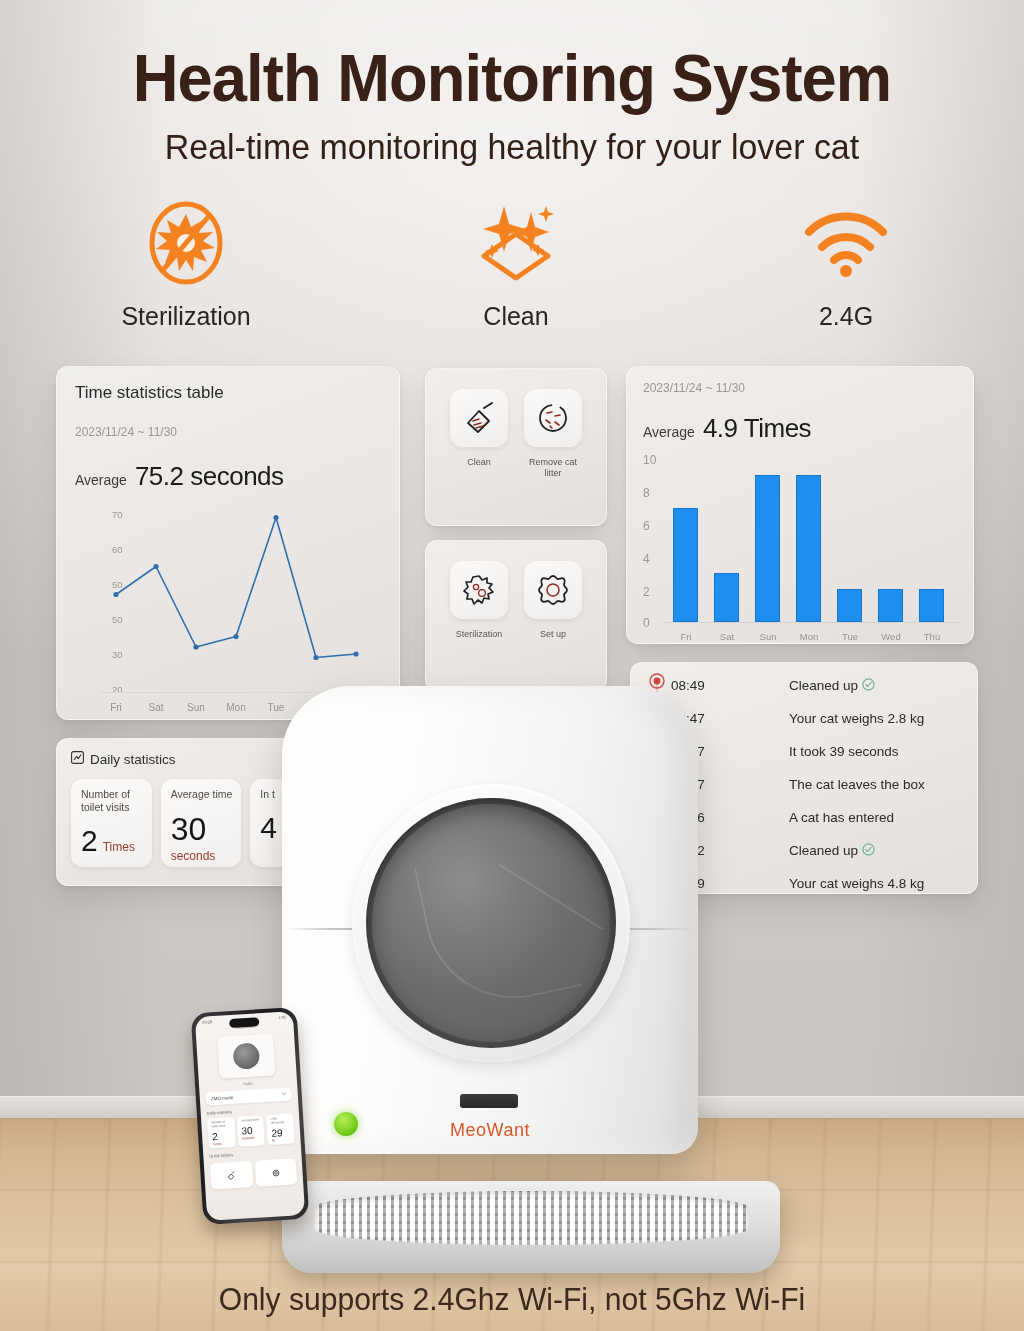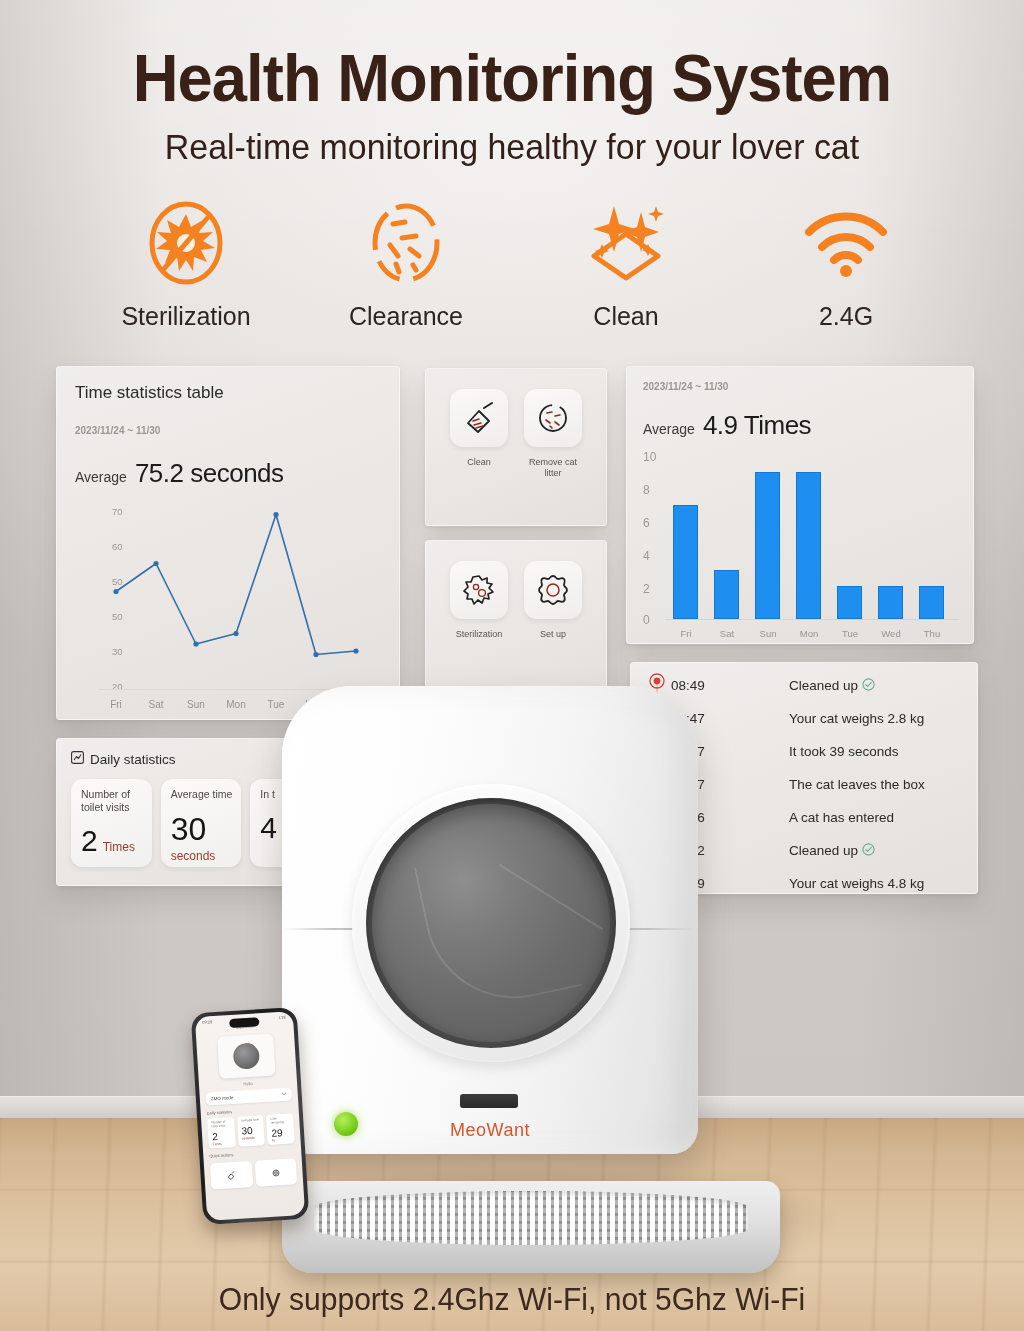--- a/index.html
+++ b/index.html
@@ -61,27 +61,27 @@
     display:flex; justify-content:space-between; align-items:flex-end;
   }
   .feature { width:200px; text-align:center; }
   .feature .glyph { height:86px; display:flex; align-items:center; justify-content:center; }
   .feature .flabel { margin-top:16px; font-size:25px; color:#2d2420; }
 
   
   .card {
     position:absolute;
     background:linear-gradient(160deg,#f0eeec 0%,#eae7e4 50%,#e4e0dd 100%);
-    border-radius:4px;
+    border-radius:12px;
     box-shadow:0 14px 26px rgba(90,82,74,.16), 0 2px 4px rgba(90,82,74,.10);
     border:1px solid rgba(255,255,255,.55);
     overflow:hidden;
   }
   .card-title { font-size:16px; color:#2b2b2b; }
-  .card-range { font-size:10px; color:#9a9793;font-weight:bold; }
+  .card-range { font-size:12px; color:#9a9793; }
   .avg-line { display:flex; align-items:baseline; gap:8px; }
   .avg-word { font-size:14px; color:#3c3a38; }
   .avg-val { font-size:26px; color:#1b1b1b; letter-spacing:-.5px;margin-top:14px; }
 
   
   #card-time { left:56px; top:366px; width:344px; height:354px; padding:16px 18px; }
   #card-time .card-title { font-size:17px; }
   #card-time .card-range { margin-top:22px; }
   #card-time .avg-line { margin-top:8px; }
   .linechart { position:relative; margin-top:14px; width:310px; height:215px; }
@@ -290,36 +290,20 @@
       <svg width="86" height="86" viewBox="0 0 86 86">
         <ellipse cx="43" cy="43" rx="34" ry="39" fill="none" stroke="#f58220" stroke-width="5"></ellipse>
         <path d="M43 14 L48 27 L60 20 L56 33 L70 32 L60 41 L72 48 L58 50 L64 62 L51 57 L50 71 L43 60 L36 71 L34 57 L22 63 L27 50 L13 49 L24 41 L14 32 L28 33 L24 20 L36 27 Z" fill="#f58220"></path>
         <circle cx="43" cy="43" r="9" fill="#fdf0e4"></circle>
         <line x1="20" y1="70" x2="66" y2="16" stroke="#f58220" stroke-width="5" stroke-linecap="round"></line>
       </svg>
     </div>
     <div class="flabel">Sterilization</div>
   </div>
 
-  <div class="feature">
-    <div class="glyph">
-      <svg width="80" height="86" viewBox="0 0 80 86">
-        <ellipse cx="40" cy="43" rx="31" ry="37" fill="none" stroke="#f58220" stroke-width="5" stroke-dasharray="46 14 28 12 40 10"></ellipse>
-        <g stroke="#f58220" stroke-width="5" stroke-linecap="round">
-          <line x1="27" y1="24" x2="39" y2="22"></line>
-          <line x1="36" y1="38" x2="50" y2="36"></line>
-          <line x1="24" y1="45" x2="32" y2="56"></line>
-          <line x1="44" y1="49" x2="53" y2="56"></line>
-          <line x1="30" y1="64" x2="33" y2="72"></line>
-          <line x1="47" y1="65" x2="50" y2="70"></line>
-        </g>
-      </svg>
-    </div>
-    <div class="flabel">Clearance</div>
-  </div>
 
   <div class="feature">
     <div class="glyph">
       <svg width="96" height="86" viewBox="0 0 96 86">
         <path d="M48 34 L80 56 L48 78 L16 56 Z" fill="none" stroke="#f58220" stroke-width="5" stroke-linejoin="round"></path>
         <path d="M36 6 L41 24 L57 29 L41 34 L36 52 L31 34 L15 29 L31 24 Z" fill="#f58220"></path>
         <path d="M63 12 L67 27 L81 32 L67 37 L63 52 L59 37 L45 32 L59 27 Z" fill="#f58220"></path>
         <path d="M78 6 L80 12 L86 14 L80 16 L78 22 L76 16 L70 14 L76 12 Z" fill="#f58220"></path>
         <path d="M24 44 L26 49 L31 51 L26 53 L24 58 L22 53 L17 51 L22 49 Z" fill="#f58220"></path>
         <path d="M70 44 L72 48 L76 50 L72 52 L70 56 L68 52 L64 50 L68 48 Z" fill="#f58220"></path>

